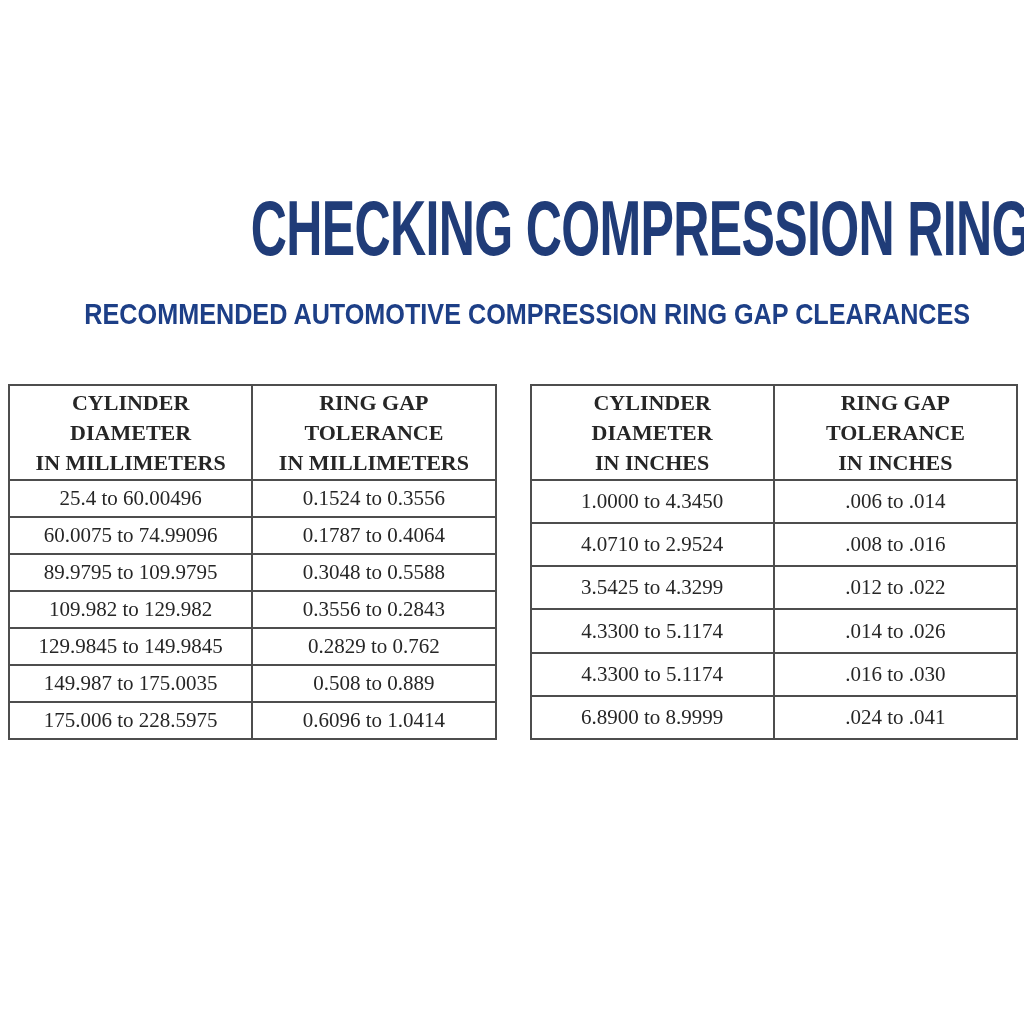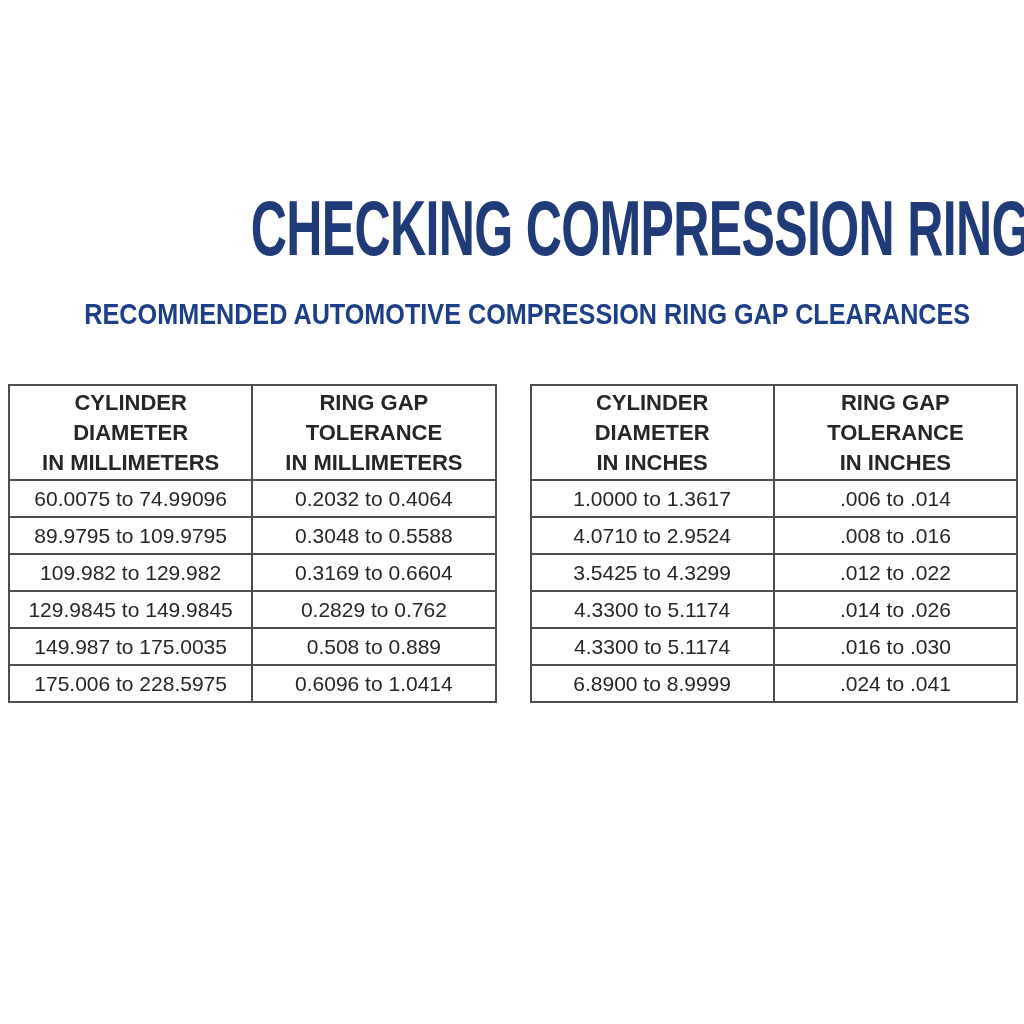--- a/index.html
+++ b/index.html
@@ -52,20 +52,21 @@
     transform: scaleX(0.84);
     transform-origin: 50% 50%;
   }
   .tables-row {
     position: absolute;
     top: 384px;
     left: 8px;
     width: 1010px;
     display: flex;
     gap: 33px;
+    font-family: Liberation Serif, serif;
   }
   table.spec {
     border-collapse: collapse;
     flex: 1 1 0;
     table-layout: fixed;
     background: #ffffff;
   }
   table.spec th,
   table.spec td {
     border: 2px solid #4d4d4d;
@@ -114,30 +115,34 @@
           </th>
           <th>
             <span class="hline">RING GAP</span>
             <span class="hline">TOLERANCE</span>
             <span class="hline">IN MILLIMETERS</span>
           </th>
         </tr>
       </thead>
       <tbody>
         <tr>
+          <td>25.4 to 60.00496</td>
+          <td>0.1524 to 0.3556</td>
+        </tr>
+        <tr>
           <td>60.0075 to 74.99096</td>
-          <td>0.2032 to 0.4064</td>
+          <td>0.1787 to 0.4064</td>
         </tr>
         <tr>
           <td>89.9795 to 109.9795</td>
           <td>0.3048 to 0.5588</td>
         </tr>
         <tr>
           <td>109.982 to 129.982</td>
-          <td>0.3169 to 0.6604</td>
+          <td>0.3556 to 0.2843</td>
         </tr>
         <tr>
           <td>129.9845 to 149.9845</td>
           <td>0.2829 to 0.762</td>
         </tr>
         <tr>
           <td>149.987 to 175.0035</td>
           <td>0.508 to 0.889</td>
         </tr>
         <tr>
@@ -157,21 +162,21 @@
           </th>
           <th>
             <span class="hline">RING GAP</span>
             <span class="hline">TOLERANCE</span>
             <span class="hline">IN INCHES</span>
           </th>
         </tr>
       </thead>
       <tbody>
         <tr>
-          <td>1.0000 to 1.3617</td>
+          <td>1.0000 to 4.3450</td>
           <td>.006 to .014</td>
         </tr>
         <tr>
           <td>4.0710 to 2.9524</td>
           <td>.008 to .016</td>
         </tr>
         <tr>
           <td>3.5425 to 4.3299</td>
           <td>.012 to .022</td>
         </tr>

